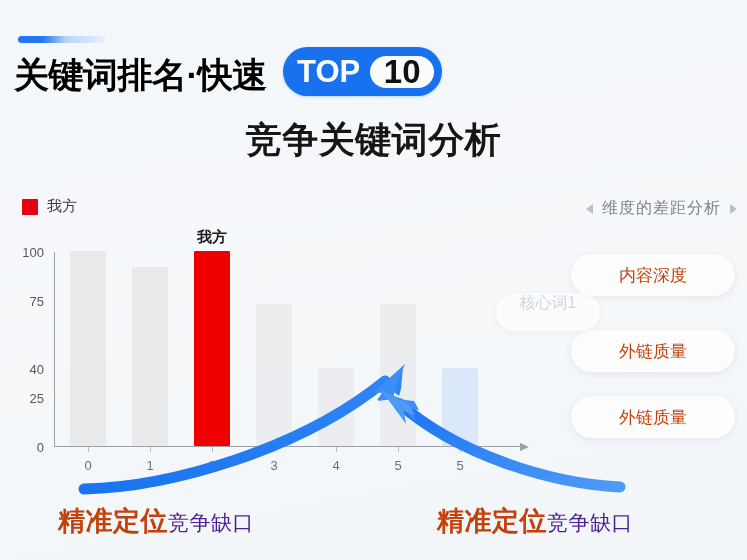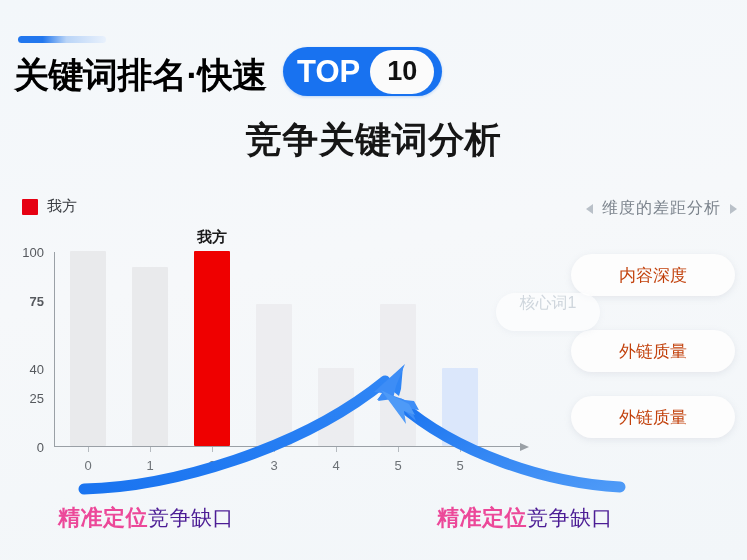--- a/index.html
+++ b/index.html
@@ -52,24 +52,24 @@
     color: #ffffff;
     font-size: 31px;
     font-weight: 700;
     letter-spacing: 0px;
     line-height: 1;
     padding-right: 10px;
   }
   #top-badge .num-oval {
     background: #fbfbfb;
     color: #111;
-    font-size: 27px;
+    font-size: 33px;
     font-weight: 700;
     border-radius: 22px;
-    height: 44px;
+    height: 32px;
     min-width: 64px;
     display: flex;
     align-items: center;
     justify-content: center;
     padding: 0 8px;
   }
 
   #subtitle {
     position: absolute;
     left: 0; right: 0; top: 116px;
@@ -234,23 +234,23 @@
   }
 
   
   .caption {
     position: absolute;
     display: flex;
     align-items: baseline;
     white-space: nowrap;
   }
   .caption .cap-strong {
-    font-size: 22px;
-    font-weight: 700;
-    color: #ec4899;
+    font-size: 27px;
+    font-weight: 700;
+    color: #c2410c;
     letter-spacing: 0.5px;
   }
   .caption .cap-weak {
     font-size: 21px;
     font-weight: 400;
     color: #4c1d95;
     letter-spacing: 0.5px;
   }
   #caption-left  { left: 58px;  top: 503px; }
   #caption-right { left: 437px; top: 503px; }
@@ -284,21 +284,21 @@
   <span class="tri right"></span>
 </div>
 
 <div id="chart-card">
   <div id="plot">
     <div id="y-axis-line"></div>
     <div id="x-axis-line"></div>
     <div id="x-arrow"></div>
     <div id="yticks-host">
         <div class="ytick" style="top: 0px;">100</div>
-        <div class="ytick" style="top: 48.75px; font-weight: bold;">75</div>
+        <div class="ytick" style="top: 48.75px;">75</div>
         <div class="ytick" style="top: 117px;">40</div>
         <div class="ytick" style="top: 146.25px;">25</div>
         <div class="ytick" style="top: 195px;">0</div>
       </div>
     <div id="bars-host">
         <div class="bar" style="left: 16px; width: 36px; height: 195px; background: rgb(233, 234, 236); opacity: 1;"></div>
         <div class="bar" style="left: 78px; width: 36px; height: 179.4px; background: rgb(233, 234, 236); opacity: 1;"></div>
         <div class="bar" style="left: 140px; width: 36px; height: 195px; background: rgb(239, 0, 0);"></div>
         <div class="bar" style="left: 202px; width: 36px; height: 142.35px; background: rgb(233, 234, 236); opacity: 0.75;"></div>
         <div class="bar" style="left: 264px; width: 36px; height: 78px; background: rgb(233, 234, 236); opacity: 0.75;"></div>

